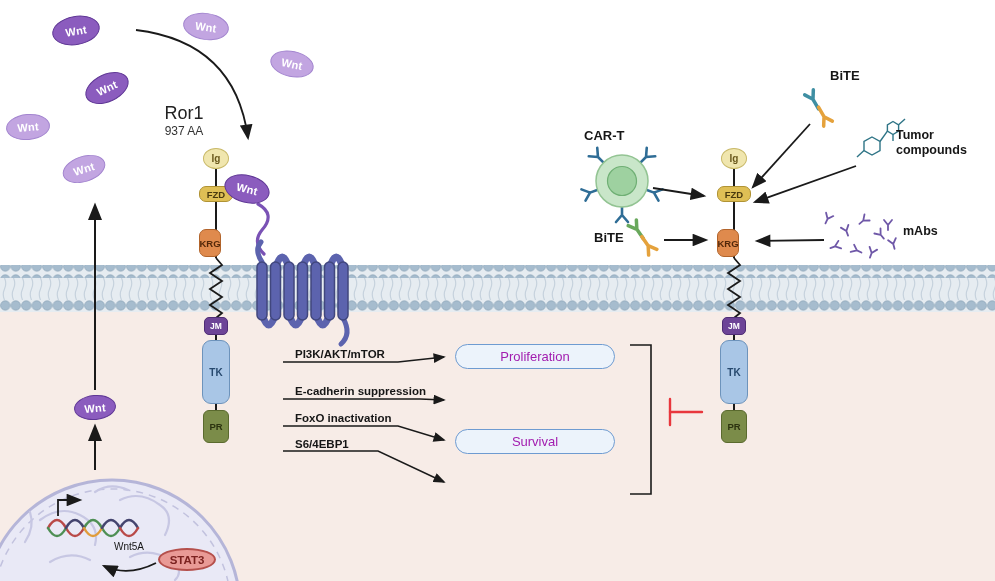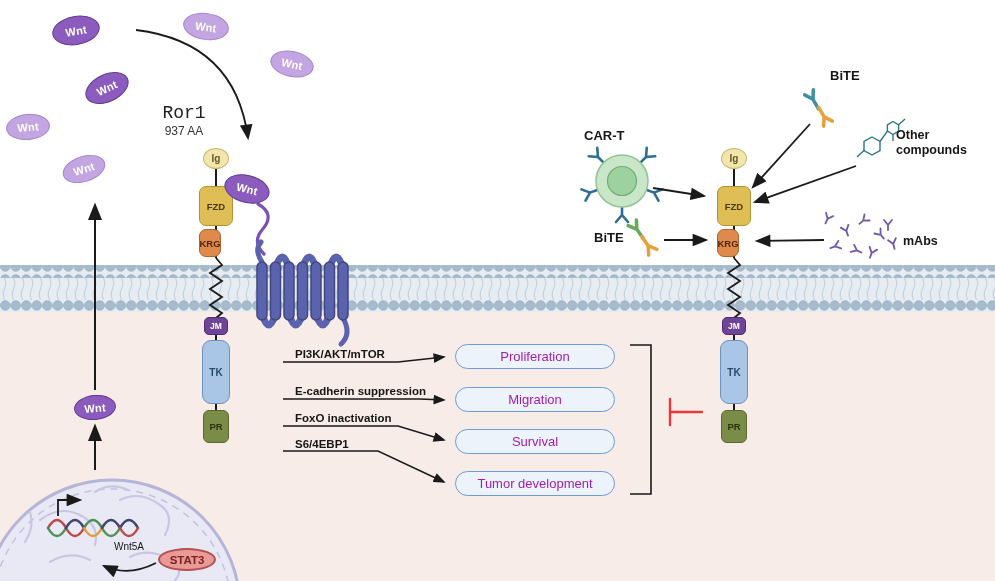--- a/index.html
+++ b/index.html
@@ -11,21 +11,21 @@
   svg.gfx{position:absolute;left:0;top:0;z-index:1;}
   .layer{position:absolute;z-index:2;box-sizing:border-box;}
   .wnt{
     border-radius:50%;display:flex;align-items:center;justify-content:center;
     color:#fff;font-weight:bold;font-size:11px;letter-spacing:.2px;
   }
   .wnt.dark{background:#8b5cbe;border:1.5px solid #5f3795;}
   .wnt.light{background:#c2a5e1;border:1.5px solid #a385cf;}
   .domain{display:flex;align-items:center;justify-content:center;font-weight:bold;}
   .dom-ig{width:26px;height:21px;border-radius:50%;background:#f0e6ae;border:1.5px solid #c9b968;color:#6b5a1e;font-size:10px;}
-  .dom-fzd{width:34px;height:40px;border-radius:7px;background:#dfbf55;border:1.5px solid #b09334;color:#4a3a0e;font-size:9.5px;}
+  .dom-fzd{width:34px;height:16px;border-radius:7px;background:#dfbf55;border:1.5px solid #b09334;color:#4a3a0e;font-size:9.5px;}
   .dom-krg{width:22px;height:28px;border-radius:7px;background:#df8a4d;border:1.5px solid #b2642b;color:#53280a;font-size:9.5px;}
   .dom-jm{width:24px;height:18px;border-radius:5px;background:#6d4497;border:1.5px solid #4f2d75;color:#fff;font-size:8.5px;}
   .dom-tk{width:28px;height:64px;border-radius:9px;background:#a9c6e6;border:1.5px solid #6d93bb;color:#27496e;font-size:10px;}
   .dom-pr{width:26px;height:33px;border-radius:6px;background:#7b8c49;border:1.5px solid #5a6a2e;color:#2c330f;font-size:9.5px;}
   .ptitle{font-size:18px;color:#222;text-align:center;width:72px;}
   .psub{font-size:12px;color:#333;text-align:center;width:72px;}
   .pathlabel{font-weight:bold;font-size:11.5px;line-height:13px;white-space:nowrap;padding-left:12px;}
   .outcome{
     width:160px;height:25px;border:1.5px solid #6e9bd1;background:#ecf3fb;border-radius:13px;
     display:flex;align-items:center;justify-content:center;font-size:13px;color:#a21caf;
@@ -241,50 +241,48 @@
   </svg>
 
   <div class="layer wnt dark" style="left:52px;top:16px;width:48px;height:29px;transform:rotate(-10deg);">Wnt</div>
   <div class="layer wnt light" style="left:183px;top:13px;width:46px;height:27px;transform:rotate(8deg);">Wnt</div>
   <div class="layer wnt dark" style="left:84px;top:74px;width:46px;height:28px;transform:rotate(-25deg);">Wnt</div>
   <div class="layer wnt light" style="left:270px;top:51px;width:44px;height:26px;transform:rotate(12deg);">Wnt</div>
   <div class="layer wnt light" style="left:6px;top:114px;width:44px;height:26px;transform:rotate(-5deg);">Wnt</div>
   <div class="layer wnt light" style="left:62px;top:156px;width:44px;height:26px;transform:rotate(-18deg);">Wnt</div>
   <div class="layer wnt dark" style="left:74px;top:395px;width:42px;height:25px;transform:rotate(-5deg);">Wnt</div>
 
-  <div class="layer ptitle" style="left:148px;top:103px;font-family:Liberation Mono, monospace;">Ror1</div>
+  <div class="layer ptitle" style="left:148px;top:103px;">Ror1</div>
   <div class="layer psub" style="left:148px;top:124px;">937 AA</div>
 
   <div class="layer domain dom-ig" style="left:203px;top:148px;">Ig</div>
   <div class="layer domain dom-fzd" style="left:199px;top:186px;">FZD</div>
   <div class="layer wnt dark" style="left:224px;top:175px;width:46px;height:28px;transform:rotate(14deg);z-index:3;">Wnt</div>
   <div class="layer domain dom-krg" style="left:199px;top:229px;">KRG</div>
   <div class="layer domain dom-jm" style="left:204px;top:317px;">JM</div>
   <div class="layer domain dom-tk" style="left:202px;top:340px;">TK</div>
   <div class="layer domain dom-pr" style="left:203px;top:410px;">PR</div>
 
   <div class="layer domain dom-ig" style="left:721px;top:148px;">Ig</div>
   <div class="layer domain dom-fzd" style="left:717px;top:186px;">FZD</div>
   <div class="layer domain dom-krg" style="left:717px;top:229px;">KRG</div>
   <div class="layer domain dom-jm" style="left:722px;top:317px;">JM</div>
   <div class="layer domain dom-tk" style="left:720px;top:340px;">TK</div>
   <div class="layer domain dom-pr" style="left:721px;top:410px;">PR</div>
 
   <div class="layer therapy" style="left:584px;top:128px;">CAR-T</div>
   <div class="layer therapy" style="left:830px;top:68px;">BiTE</div>
-  <div class="layer therapy wrap" style="left:896px;top:128px;">Other compounds</div>
-  <div class="layer therapy" style="left:903px;top:224px;font-size:12.5px;margin-top:10px;">mAbs</div>
+  <div class="layer therapy wrap" style="left:896px;top:128px;">Tumor compounds</div>
+  <div class="layer therapy" style="left:903px;top:224px;font-size:12.5px;">mAbs</div>
   <div class="layer therapy" style="left:594px;top:230px;">BiTE</div>
 
   <div class="layer pathlabel" style="left:283px;top:348px;">PI3K/AKT/mTOR</div>
   <div class="layer pathlabel" style="left:283px;top:385px;">E-cadherin suppression</div>
   <div class="layer pathlabel" style="left:283px;top:412px;">FoxO inactivation</div>
   <div class="layer pathlabel" style="left:283px;top:438px;">S6/4EBP1</div>
 
   <div class="layer outcome" style="left:455px;top:344px;">Proliferation</div>
-  <div class="layer outcome" style="left:455px;top:387px;">Migration</div>
   <div class="layer outcome" style="left:455px;top:429px;">Survival</div>
-  <div class="layer outcome" style="left:455px;top:471px;">Tumor development</div>
 
   <div class="layer gene" style="left:70px;top:541px;">Wnt5A</div>
   <div class="layer stat3" style="left:158px;top:548px;">STAT3</div>
 
 </div>
 
 </body></html>

